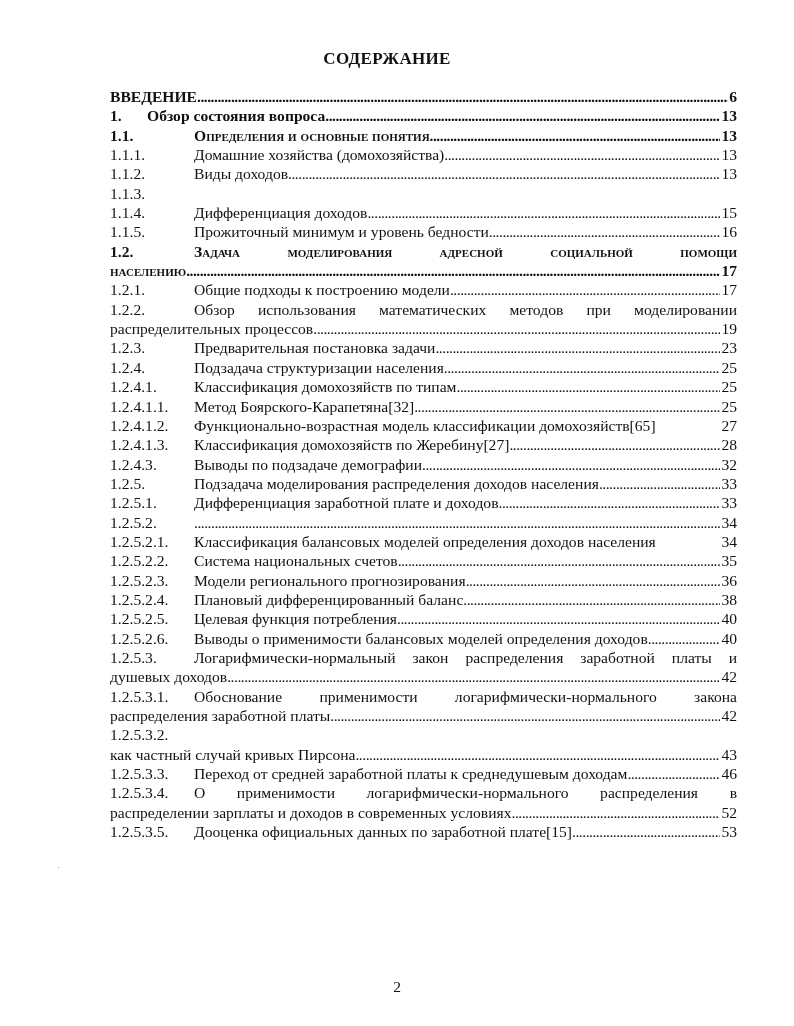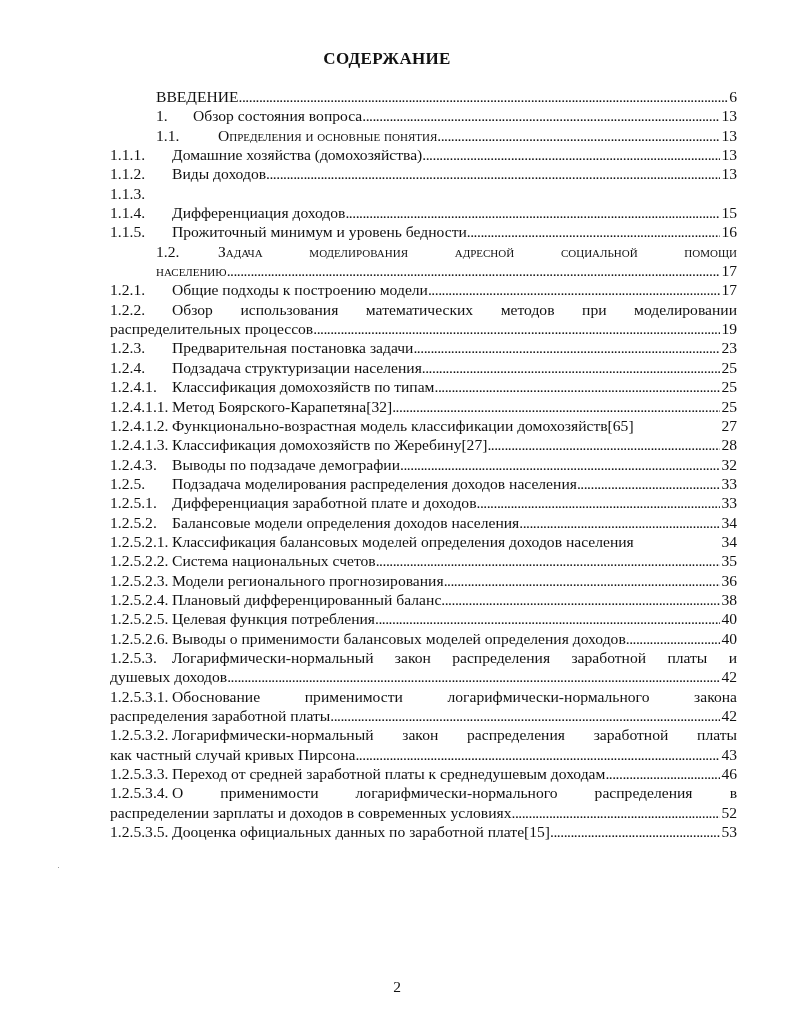--- a/index.html
+++ b/index.html
@@ -3,30 +3,30 @@
 <meta charset="utf-8">
 <style>
   html, body { margin: 0; padding: 0; background: #ffffff; }
   body { width: 794px; height: 1026px; position: relative; overflow: hidden;
          font-family: "Liberation Serif", "DejaVu Serif", serif; color: #111; }
   .title { position: absolute; top: 49px; left: 0; width: 774px; text-align: center;
            font-weight: bold; font-size: 17px; letter-spacing: 0.3px; }
   .toc { position: absolute; top: 87px; left: 110px; width: 627px; }
   .row { position: relative; height: 19.35px; line-height: 19.35px; font-size: 15.6px; white-space: nowrap; }
   .row .num { position: absolute; left: 0; top: 0; }
-  .row .line { position: absolute; left: 62px; right: 0; top: 0; display: flex; }
+  .row .line { position: absolute; left: 84px; right: 0; top: 0; display: flex; }
   .row.full .line { left: 0; }
   .row .text { flex: 0 0 auto; }
   .row .dots { flex: 1 1 auto; overflow: hidden; white-space: nowrap; }
   .row .dots::after { content: ". . . . . . . . . . . . . . . . . . . . . . . . . . . . . . . . . . . . . . . . . . . . . . . . . . . . . . . . . . . . . . . . . . . . . . . . . . . . . . . . . . . . . . . . . . . . . . . . . . . . . . . . . . . . . . . . . . . . . . . . . . . . . . . . . . . . . . . . . . . . . . . . . . . . . . . . . . . . . . . . . . . . . . . . . ";
                       letter-spacing: -2.2px; }
   .row .page { flex: 0 0 auto; padding-left: 1px; }
   .row.nodots .dots::after { content: ""; }
   .row.justify .text { flex: 1 1 auto; text-align: justify; text-align-last: justify; }
-  .bold { font-weight: normal; margin-left: 46px; }
+  .bold { font-weight: bold; }
   .sc { font-variant: small-caps; }
   .pagenum { position: absolute; top: 978px; left: 0; width: 794px; text-align: center; font-size: 15.5px; }
   .speck { position: absolute; left: 58px; top: 867px; width: 1px; height: 1px; background: #999; }
 </style>
 </head>
 <body>
 
 <div class="title">СОДЕРЖАНИЕ</div>
 
 <div class="toc">
@@ -212,21 +212,20 @@
     <div class="line">
         <span class="text">Дифференциация заработной плате и доходов</span>
         <span class="dots"></span>
         <span class="page">33</span>
       </div>
   </div>
 
   <div class="row">
     <span class="num">1.2.5.2.</span>
     <div class="line">
-        <span class="text">Балансовые модели определения доходов населения</span>
         <span class="dots"></span>
         <span class="page">34</span>
       </div>
   </div>
 
   <div class="row nodots">
     <span class="num">1.2.5.2.1.</span>
     <div class="line">
         <span class="text">Классификация балансовых моделей определения доходов населения</span>
         <span class="dots"></span>
@@ -302,23 +301,20 @@
   <div class="row full">
     <div class="line">
         <span class="text">распределения заработной платы</span>
         <span class="dots"></span>
         <span class="page">42</span>
       </div>
   </div>
 
   <div class="row justify">
     <span class="num">1.2.5.3.2.</span>
-    <div class="line">
-        <span class="text">Логарифмически-нормальный закон распределения заработной платы</span>
-      </div>
   </div>
   <div class="row full">
     <div class="line">
         <span class="text">как частный случай кривых Пирсона</span>
         <span class="dots"></span>
         <span class="page">43</span>
       </div>
   </div>
 
   <div class="row">

